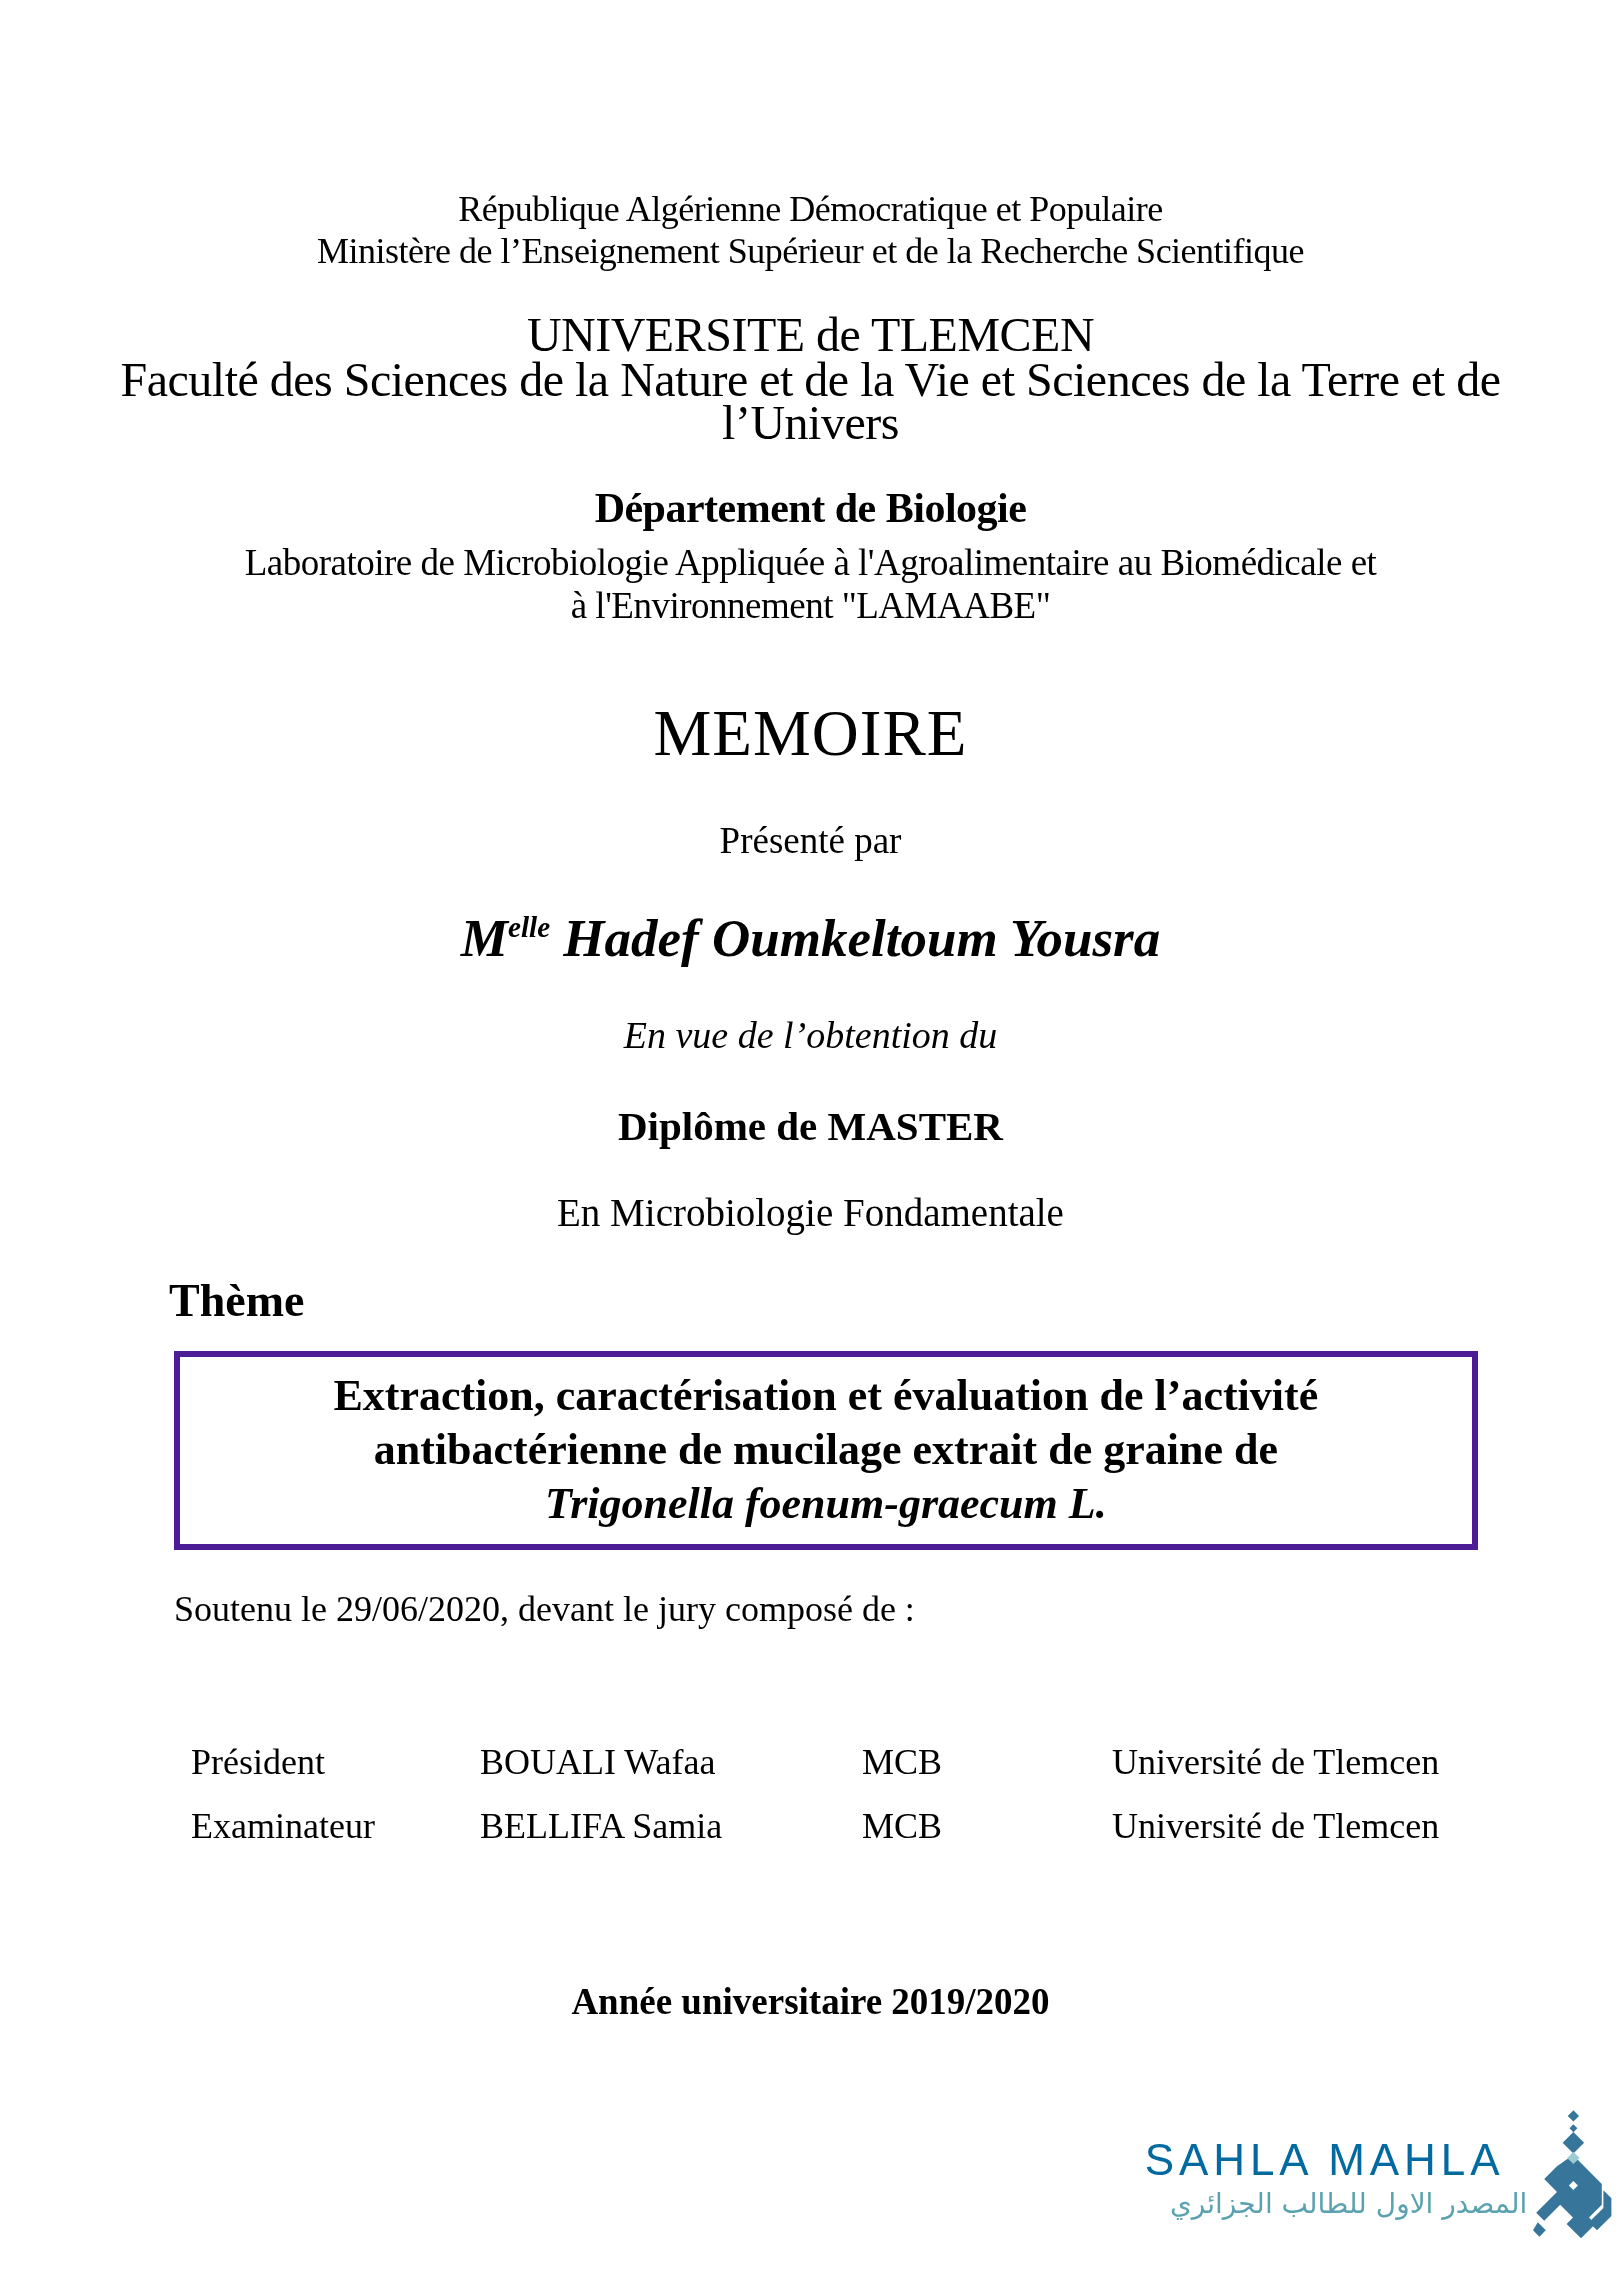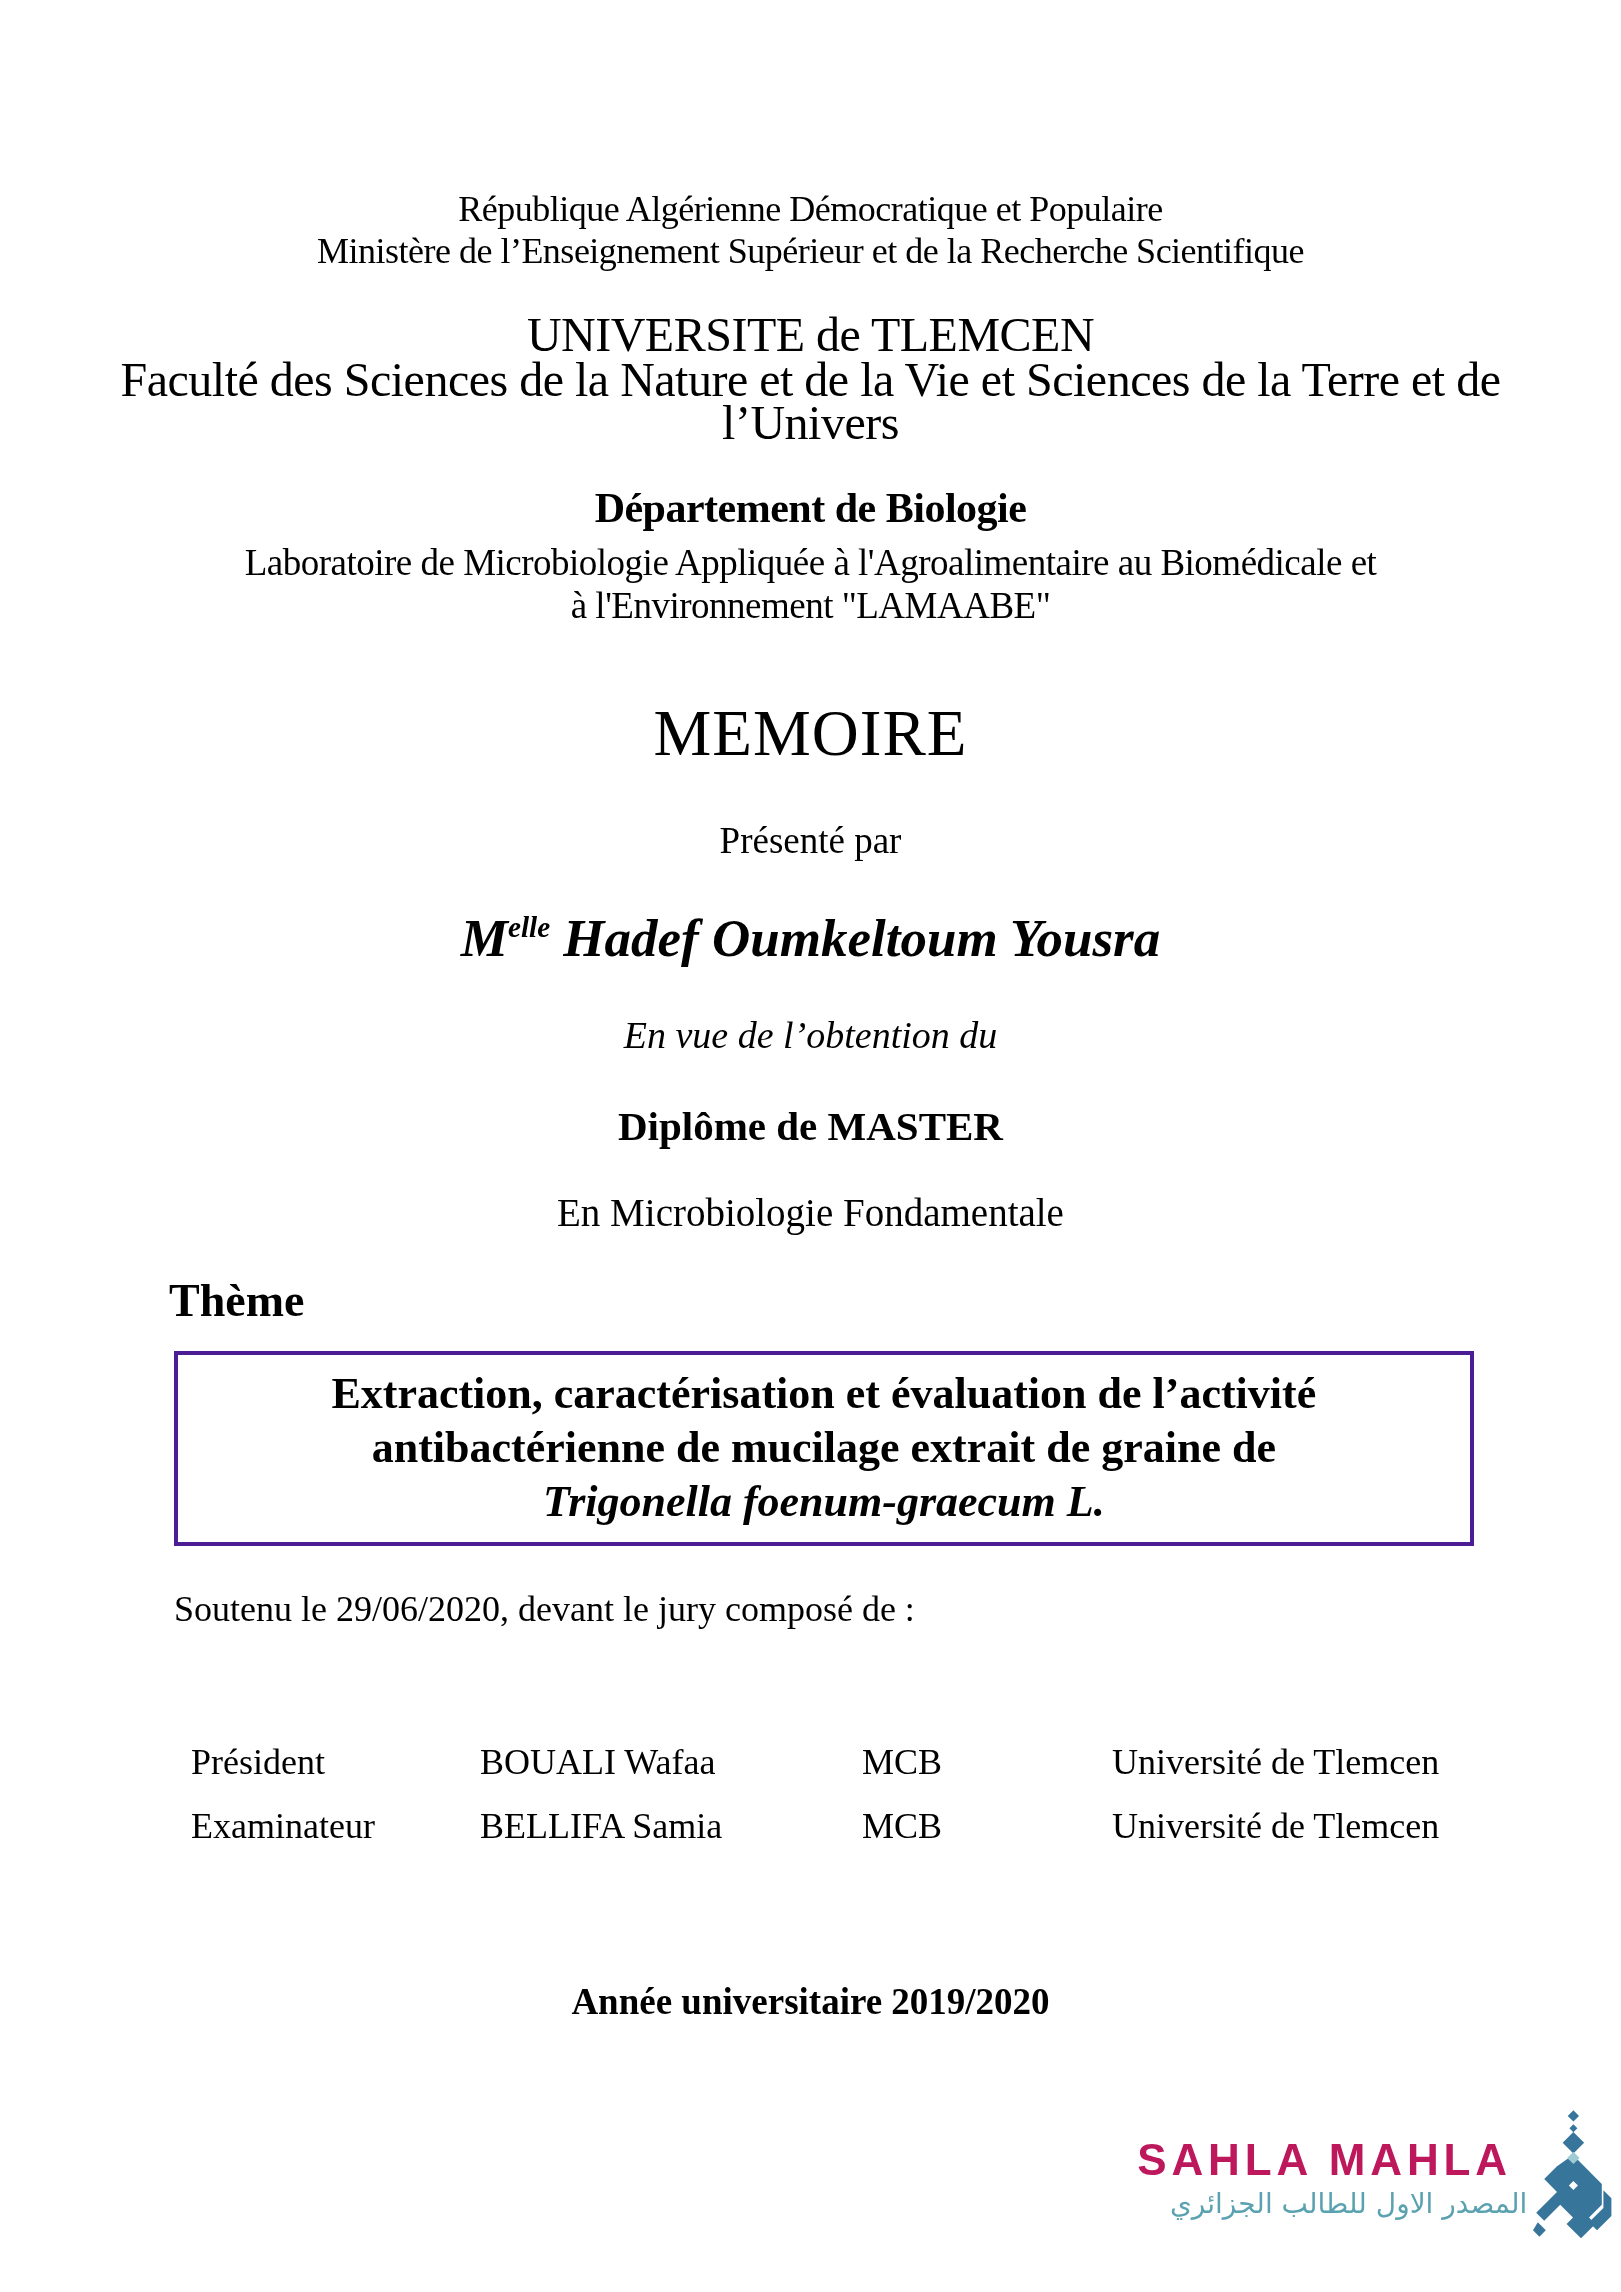--- a/index.html
+++ b/index.html
@@ -21,21 +21,21 @@
   .memoire{font-size:65px;letter-spacing:1px;}
   .presente{font-size:37px;}
   .author{font-size:53px;font-weight:bold;font-style:italic;}
   .author sup{font-size:0.55em;}
   .envue{font-size:38px;font-style:italic;}
   .diplome{font-size:41px;font-weight:bold;}
   .microbio{font-size:39px;}
   .theme-label{font-size:46px;font-weight:bold;}
   .theme-box{
     position:absolute;left:174px;width:1272px;
-    border:4px solid #4c1d95;
+    border:6px solid #4c1d95;
     padding:11.8px 9.8px 13.7px 9.8px;
     text-align:center;
   }
   .theme-line{font-size:44px;font-weight:bold;line-height:54px;}
   .theme-line.italic{font-style:italic;}
   .soutenu{font-size:36px;}
   .jury-table{position:absolute;left:191px;width:1264px;border-collapse:collapse;}
   .jury-table td{
     font-size:36px;font-weight:normal;
     padding:0 0 21.6px 0;vertical-align:top;
@@ -46,22 +46,22 @@
   .annee{font-size:37px;font-weight:bold;}
 
   .logo{
     position:absolute;top:2099px;right:7.8px;
     width:478px;height:157px;
     display:flex;align-items:center;justify-content:flex-end;
   }
   .logo-text{display:flex;flex-direction:column;align-items:center;margin-right:5.9px;}
   .logo-brand{
     font-family:"Liberation Sans", sans-serif;
-    font-weight:bold;font-size:44px;letter-spacing:4.9px;
-    color:#be185d;white-space:nowrap;
+    font-weight:normal;font-size:44px;letter-spacing:4.9px;
+    color:#0369a1;white-space:nowrap;
   }
   .logo-tagline{
     font-family:"DejaVu Sans", sans-serif;
     font-size:28px;color:#5AA2AF;direction:rtl;white-space:nowrap;
     margin-top:2px;
     margin-left:48px;
   }
   .logo-icon{width:80px;height:135px;flex:0 0 auto;}
 </style>
 </head>

